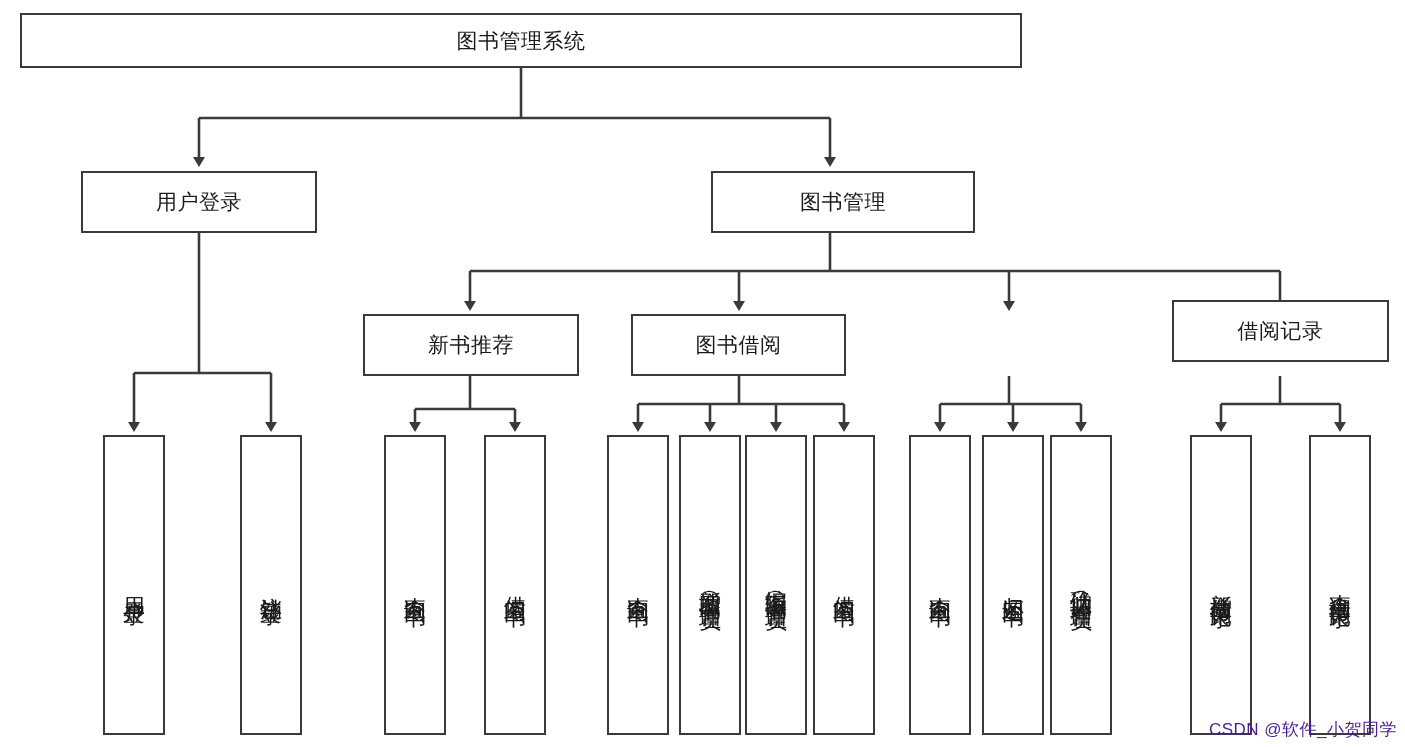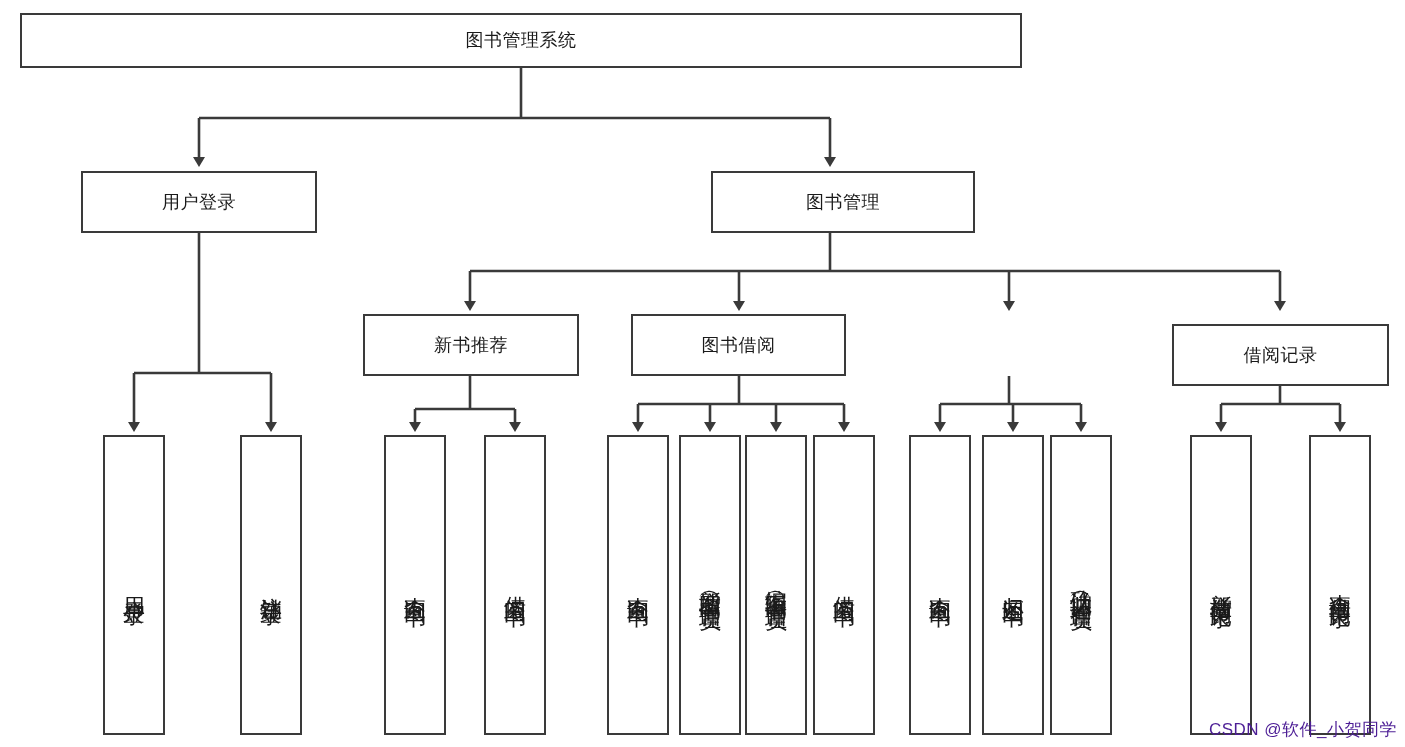--- a/index.html
+++ b/index.html
@@ -36,21 +36,21 @@
     color: #1a1a1a;
   }
   .node .label {
     display: block;
     text-align: center;
     line-height: 1.12;
     letter-spacing: 0.5px;
   }
   
   .node.horiz .label {
-    font-size: 18px;
+    font-size: 21px;
     white-space: nowrap;
   }
   
   .node.vert {
     align-items: center;
     justify-content: center;
     padding: 6px 0;
   }
   .node.vert .label {
     writing-mode: vertical-rl;
@@ -137,21 +137,21 @@
   <div class="node horiz" style="left:711px; top:171px; width:264px; height:62px;">
     <span class="label">图书管理</span>
   </div>
 
   <div class="node horiz" style="left:363px; top:314px; width:216px; height:62px;">
     <span class="label">新书推荐</span>
   </div>
   <div class="node horiz" style="left:631px; top:314px; width:215px; height:62px;">
     <span class="label">图书借阅</span>
   </div>
-  <div class="node horiz" style="left:1172px; top:324px; width:217px; height:62px;">
+  <div class="node horiz" style="left:1172px; top:300px; width:217px; height:62px;">
     <span class="label">借阅记录</span>
   </div>
 
   <div class="node vert" style="left:103px; top:435px; width:62px; height:300px;">
     <span class="label">用户登录</span>
   </div>
   <div class="node vert" style="left:240px; top:435px; width:62px; height:300px;">
     <span class="label">注销登录</span>
   </div>
   <div class="node vert" style="left:384px; top:435px; width:62px; height:300px;">

